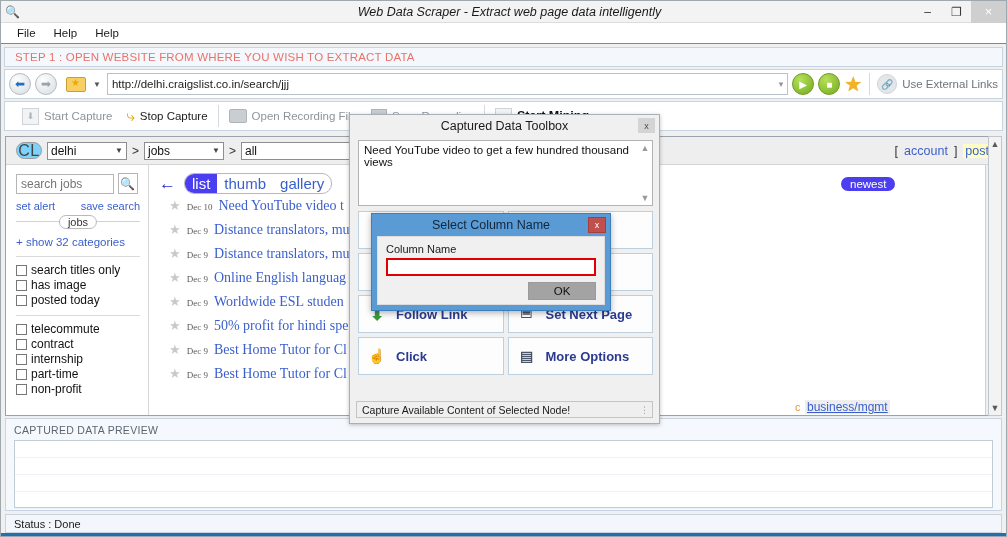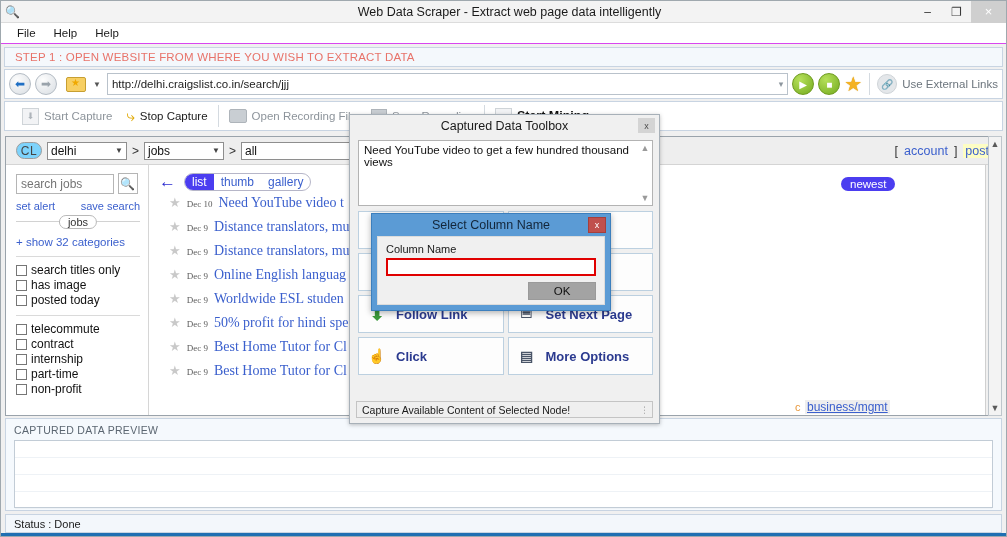--- a/index.html
+++ b/index.html
@@ -28,20 +28,21 @@
   }
   .titlebar .app-icon {
     width: 18px; height: 18px; margin-left: 3px;
     display: flex; align-items: center; justify-content: center;
     color: #1a6fb5; font-size: 12px;
   }
   .titlebar .title-text {
     position: absolute; left: 12px; right: 0; text-align: center;
     font-size: 12.5px; color: #1a1a1a;
     pointer-events: none;
+    font-style: italic;
   }
   .winbtns { margin-left: auto; display: flex; height: 22px; align-items: stretch; }
   .winbtn {
     width: 29px; display: flex; align-items: center; justify-content: center;
     font-size: 12px; color: #3a3a3a;
   }
   .winbtn.close { width: 35px; background: #cfcfcf; color: #ffffff; font-size: 13px; }
 
   
   .menubar {
@@ -163,21 +164,21 @@
   }
   .cl-header {
     position: absolute; left: 0; right: 0; top: 0; height: 28px;
     background: #eeeeee; border-bottom: 1px solid #d4d4d4;
     display: flex; align-items: center; padding: 0 10px; gap: 5px;
     z-index: 2;
   }
   .cl-logo {
     width: 26px; height: 17px; border: 1px solid #9c9c9c; border-radius: 9px;
     background: #7dd3fc; display: flex; align-items: center; justify-content: center;
-    font-size: 12px; color: #444; letter-spacing: .5px;
+    font-size: 16px; color: #444; letter-spacing: .5px;
   }
   .cl-select {
     height: 18px; min-width: 80px; border: 1px solid #8e8e8e; background: #fff;
     font-size: 12px; color: #111; display: flex; align-items: center;
     padding: 0 3px; justify-content: space-between;
   }
   .cl-select .ch { font-size: 8px; color: #444; margin-left: 8px; }
   .gt { font-size: 12px; color: #333; }
   .cl-acc {
     margin-left: auto; display: flex; align-items: center; gap: 6px;
@@ -218,21 +219,21 @@
   .chk-row { display: flex; align-items: center; gap: 4px; font-size: 12px; color: #111; margin: 1px 0; }
   .chk {
     width: 11px; height: 11px; border: 1px solid #767676; background: #fff; flex: none;
   }
 
   .cl-list { flex: 1; position: relative; padding: 8px 0 0 6px; overflow: hidden; }
   .viewbar { display: flex; align-items: center; gap: 10px; padding-left: 4px; }
   .back-arrow { color: #2a2ad0; font-size: 17px; line-height: 14px; letter-spacing: -2px; }
   .viewpills {
     border: 1px solid #b6b6c8; border-radius: 10px; display: flex; overflow: hidden;
-    font-size: 12px; background: #fff;
+    font-size: 15px; background: #fff;
   }
   .viewpills span { padding: 1px 7px; color: #3a5fcd; }
   .viewpills span.active { background: #4b3df0; color: #fff; }
   .post-row {
     display: flex; align-items: baseline; gap: 6px; padding: 4px 0 4px 14px;
   }
   .star-out { color: #c9c9c9; font-size: 13px; line-height: 13px; }
   .pdate { font-size: 9px; color: #5c5c5c; font-family: "Liberation Serif", serif; }
   .ptitle {
     font-family: "Liberation Serif", serif; font-size: 14px; color: #3a5fcd;

